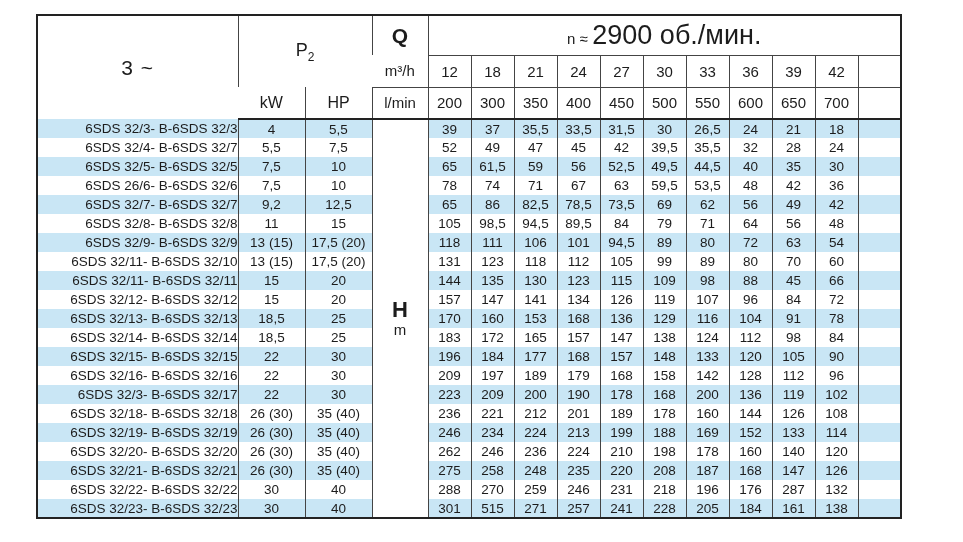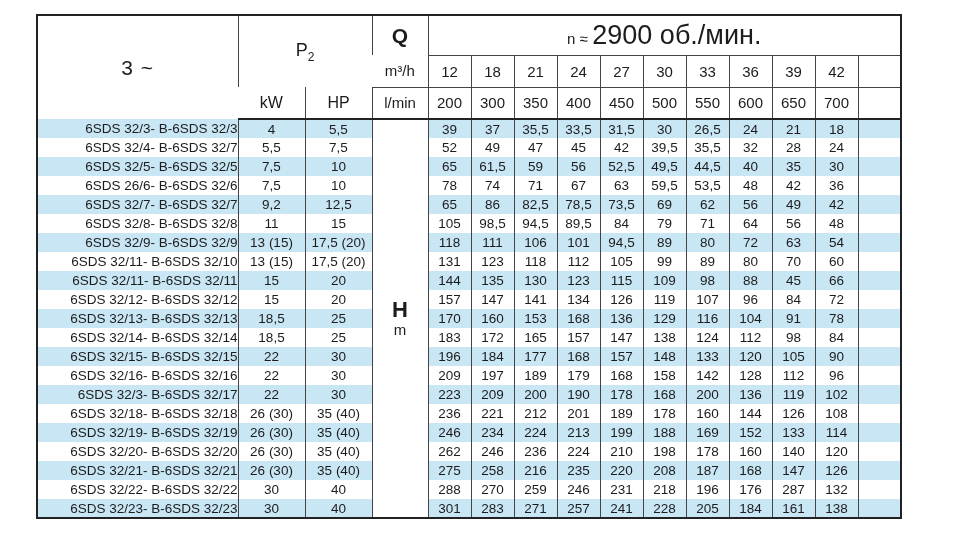--- a/index.html
+++ b/index.html
@@ -401,21 +401,21 @@
           <td class="val">140</td>
           <td class="val">120</td>
           <td class="val"></td>
         </tr>
         <tr class="stripe">
           <td class="name"><span class="model">6SDS 32/21</span><span class="alt">- B-6SDS 32/21</span></td>
           <td class="val">26 (30)</td>
           <td class="val">35 (40)</td>
           <td class="val">275</td>
           <td class="val">258</td>
-          <td class="val">216</td>
+          <td class="val">248</td>
           <td class="val">235</td>
           <td class="val">220</td>
           <td class="val">208</td>
           <td class="val">187</td>
           <td class="val">168</td>
           <td class="val">147</td>
           <td class="val">126</td>
           <td class="val"></td>
         </tr>
         <tr>
@@ -432,21 +432,21 @@
           <td class="val">176</td>
           <td class="val">287</td>
           <td class="val">132</td>
           <td class="val"></td>
         </tr>
         <tr class="stripe">
           <td class="name"><span class="model">6SDS 32/23</span><span class="alt">- B-6SDS 32/23</span></td>
           <td class="val">30</td>
           <td class="val">40</td>
           <td class="val">301</td>
-          <td class="val">283</td>
+          <td class="val">515</td>
           <td class="val">271</td>
           <td class="val">257</td>
           <td class="val">241</td>
           <td class="val">228</td>
           <td class="val">205</td>
           <td class="val">184</td>
           <td class="val">161</td>
           <td class="val">138</td>
           <td class="val"></td>
         </tr>

